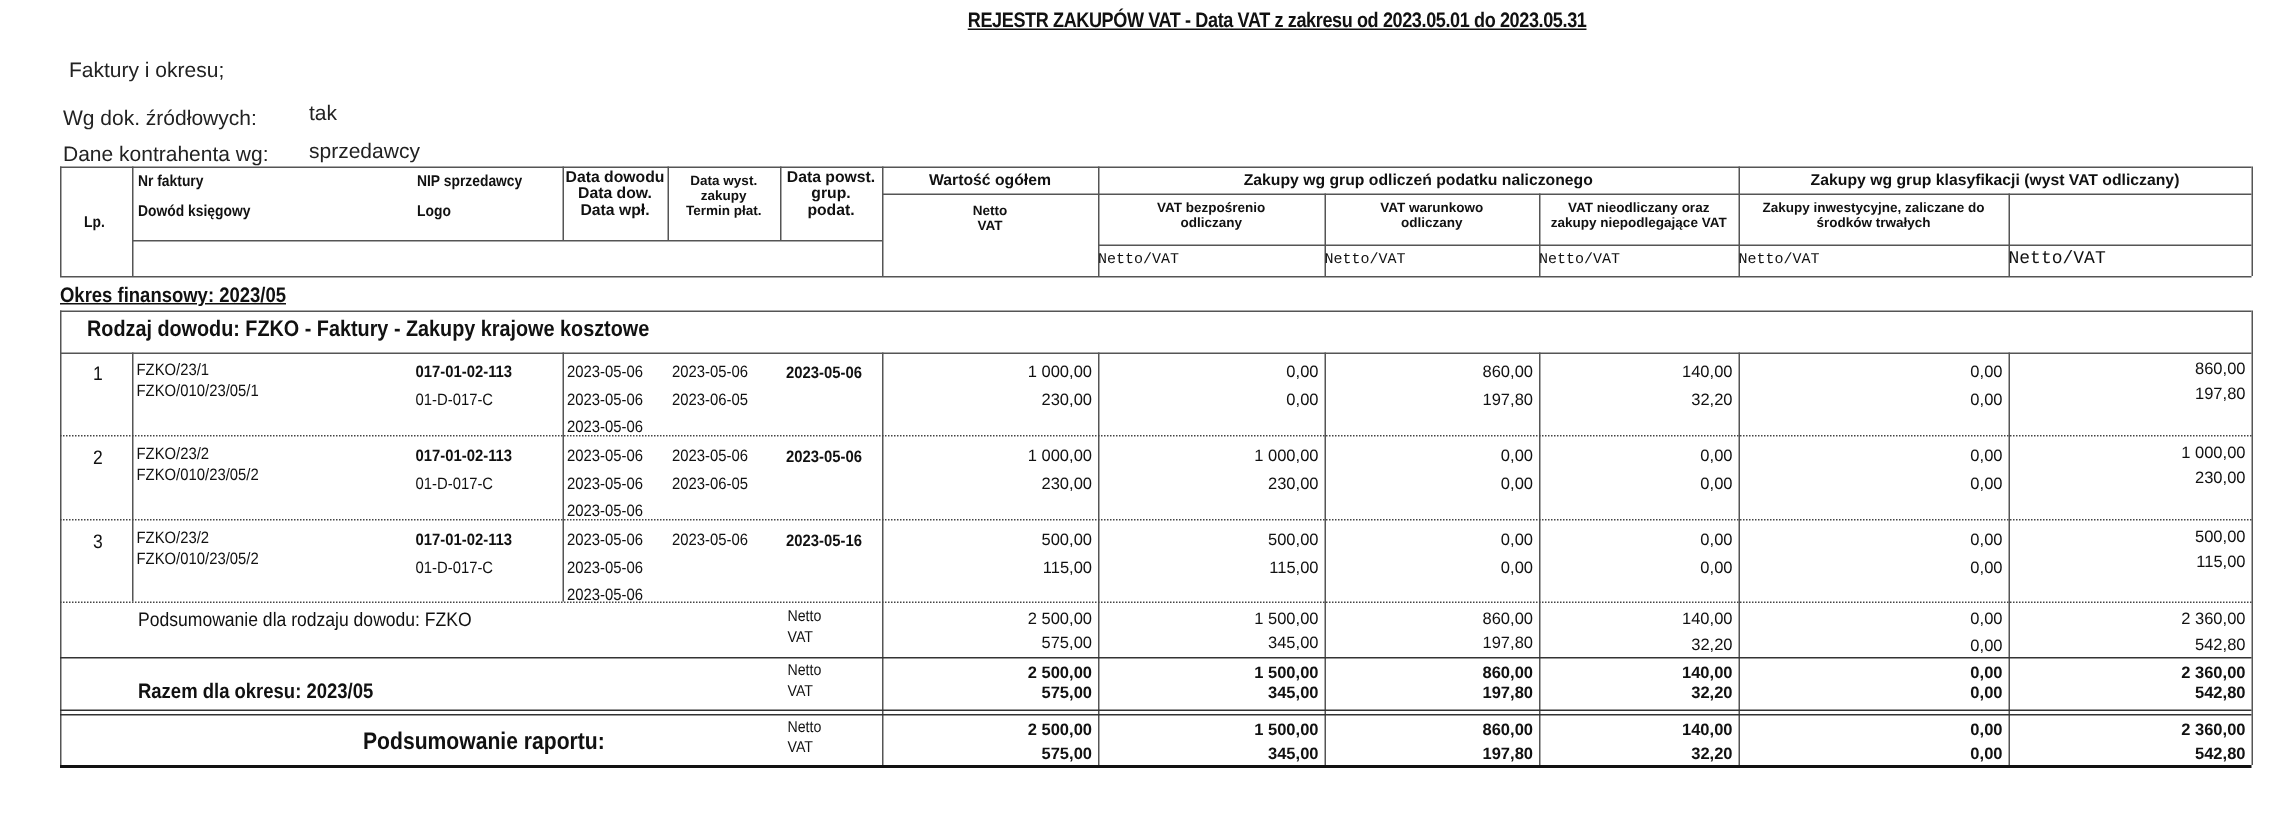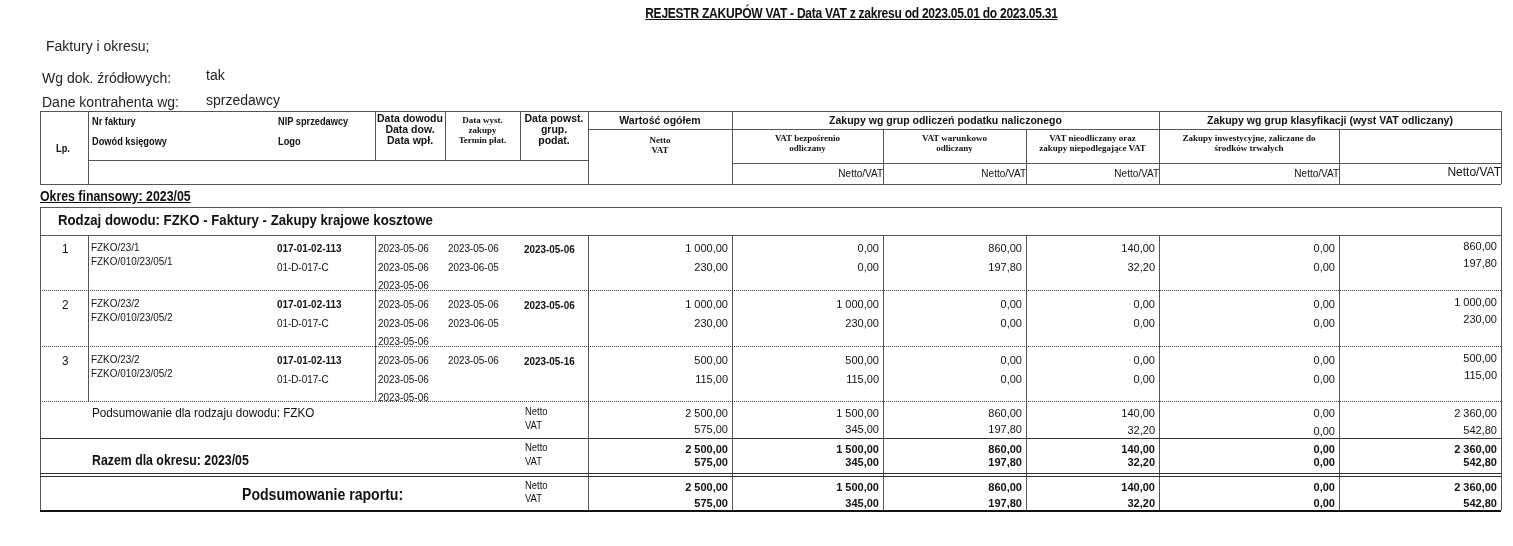--- a/index.html
+++ b/index.html
@@ -8,22 +8,22 @@
   .abs { position:absolute; }
   .title { left:0; width:1513px; top:5px; text-align:center; font-size:14px; font-weight:bold;
            letter-spacing:-0.3px; }
   .title span { text-decoration:underline; padding-left:220px; display:inline-block; transform:scaleX(0.86); transform-origin:center; }
   .meta { font-size:14px; color:#222; }
   .hline { position:absolute; height:0; border-top:1px solid #555; }
   .vline { position:absolute; width:0; border-left:1px solid #555; }
   .dotted { position:absolute; height:0; border-top:1px dotted #444; }
   .th { position:absolute; font-size:10.5px; font-weight:bold; line-height:12px; transform:scaleX(0.88); transform-origin:left top; white-space:nowrap; }
   .thc { position:absolute; font-size:10.5px; font-weight:bold; line-height:11px; text-align:center; white-space:nowrap; }
-  .small { font-size:9px; font-weight:bold; line-height:10px;font-family:Liberation Serif, serif; }
-  .thn { position:absolute; font-size:10px; text-align:right; line-height:12px; }
+  .small { font-size:9px; font-weight:bold; line-height:10px; }
+  .thn { position:absolute; font-size:10px; text-align:left; line-height:12px;font-family:Liberation Mono, monospace; }
   .cell { position:absolute; font-size:11px; line-height:12px; white-space:nowrap; transform:scaleX(0.9); transform-origin:left top; }
   .num { position:absolute; font-size:11px; line-height:12px; text-align:right; white-space:nowrap; }
   .b { font-weight:bold; }
   .sec { font-size:15px; font-weight:bold; white-space:nowrap; transform:scaleX(0.88); transform-origin:left top; }
 </style>
 </head>
 <body>
 
 <div class="abs title"><span>REJESTR ZAKUPÓW VAT -  Data VAT z zakresu od 2023.05.01 do 2023.05.31</span></div>
 <div class="abs meta" style="left:46px;top:38px;">Faktury i okresu;</div>

